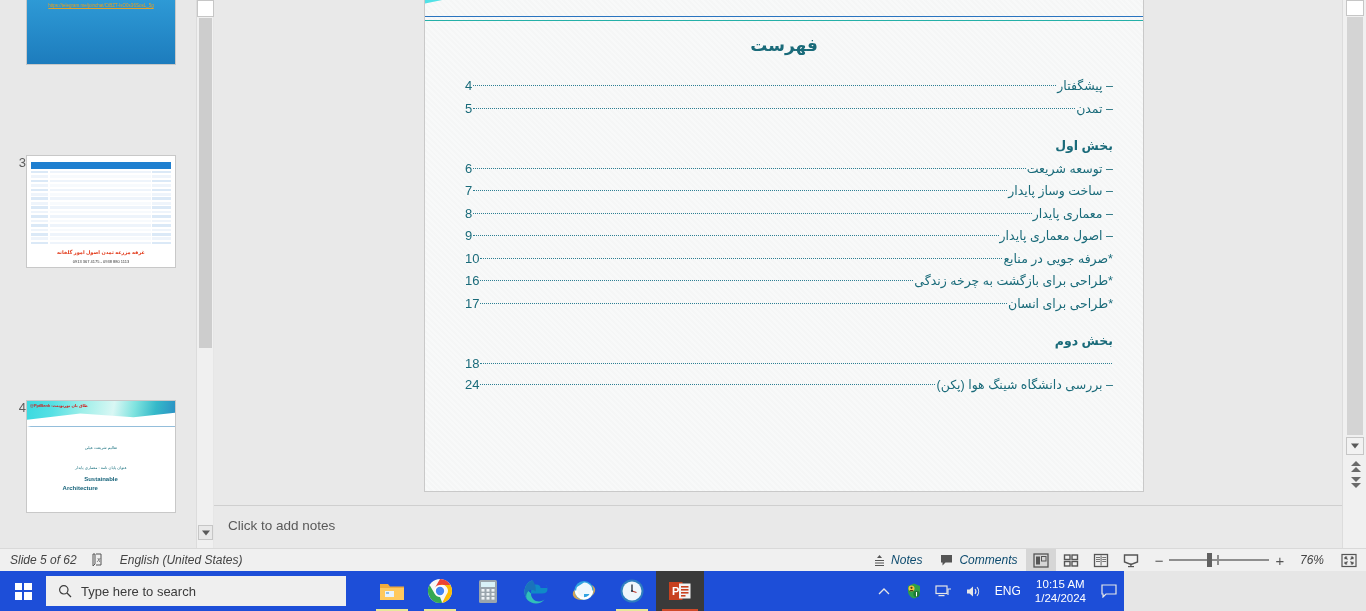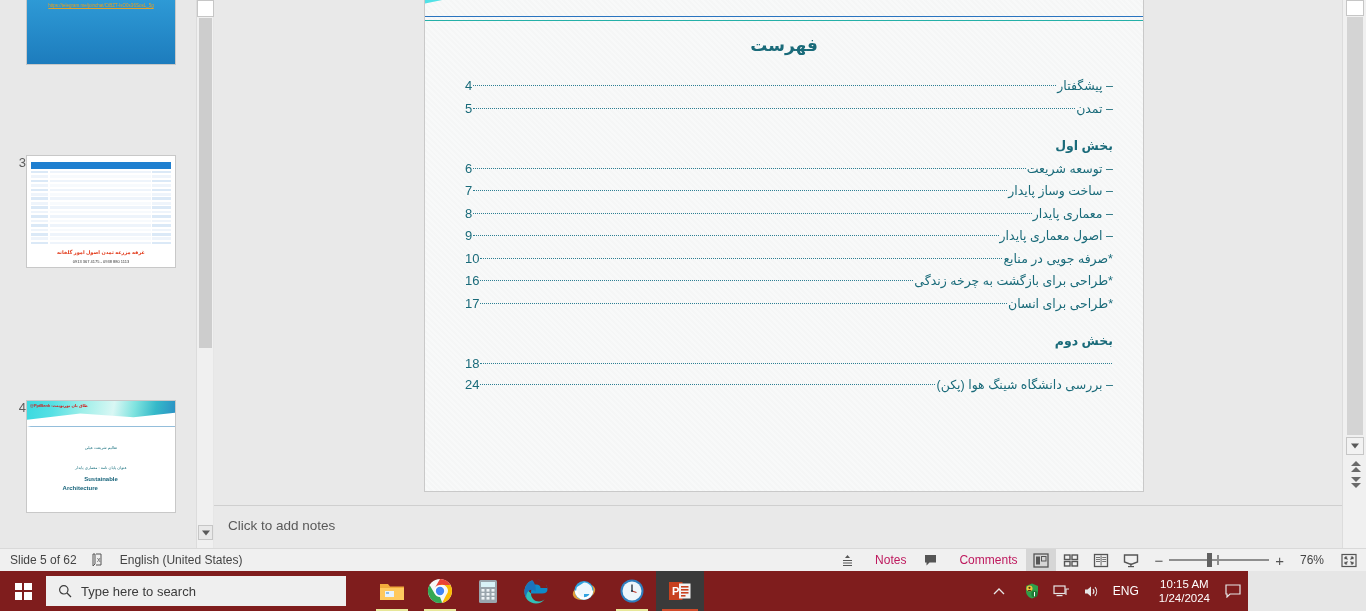--- a/index.html
+++ b/index.html
@@ -151,57 +151,57 @@
   }
   .notes-inner{
     position:absolute;left:4px;top:4px;right:4px;bottom:2px;
     font-size:13.5px;color:#595959;padding:8px 10px;
   }
 
   
   .status{
     position:absolute;left:0;top:548px;width:1366px;height:23px;
     background:#f0f0f0;border-top:1px solid #d9d9d9;
-    display:flex;align-items:center;font-size:12px;color:#444;
+    display:flex;align-items:center;font-size:12px;color:#444;font-style:italic;
   }
   .st-left{display:flex;align-items:center;gap:14px;padding-left:10px;}
   .st-right{margin-left:auto;display:flex;align-items:center;height:23px;}
-  .st-btn{display:flex;align-items:center;gap:21px;height:23px;padding:0 9px;color:#be185d;}
+  .st-btn{display:flex;align-items:center;gap:5px;height:23px;padding:0 9px;color:#0c4a6e;}
   .vbtn{width:30px;height:23px;display:flex;align-items:center;justify-content:center;}
   .vbtn.on{background:#d6d6d6;}
   .zoom-wrap{display:flex;align-items:center;gap:6px;padding:0 8px;}
   .zsl{position:relative;width:100px;height:14px;}
   .zsl .track{position:absolute;left:0;right:0;top:6px;height:1.5px;background:#8e8e8e;}
   .zsl .mid{position:absolute;left:48px;top:2px;width:1.5px;height:10px;background:#8e8e8e;}
   .zsl .knob{position:absolute;left:38px;top:0;width:5px;height:14px;background:#606060;}
   .zpct{font-size:12px;color:#444;width:34px;text-align:right;}
 
   
   .proof{position:relative;width:15px;height:14px;}
 
   
   .taskbar{
-    position:absolute;left:0;top:571px;width:1248px;height:40px;background:#7f1d1d;
+    position:absolute;left:0;top:571px;width:1124px;height:40px;background:#1d4ed8;
     display:flex;align-items:center;
   }
   .start{width:46px;height:40px;display:flex;align-items:center;justify-content:center;}
   .winlogo{width:17px;height:17px;display:grid;grid-template-columns:1fr 1fr;
     grid-template-rows:1fr 1fr;gap:2px;}
   .winlogo i{background:#fff;display:block;}
   .search{
     width:300px;height:30px;background:#efefef;display:flex;align-items:center;
     gap:9px;padding:0 12px;color:#3b3b3b;font-size:13px;
   }
   .tb-icons{display:flex;align-items:center;height:40px;margin-left:22px;}
   .tb-ic{width:48px;height:40px;display:flex;align-items:center;justify-content:center;position:relative;}
   .tb-ic.open::after{content:"";position:absolute;bottom:0;left:8px;right:8px;height:2.5px;background:#e7e79a;}
   .tb-ic.active{background:#3a3a3a;}
   .tb-ic.active::after{content:"";position:absolute;bottom:0;left:6px;right:6px;height:2.5px;background:#d04a2a;}
   .tray{margin-left:auto;display:flex;align-items:center;height:40px;color:#fff;font-size:12px;}
-  .tray-ic{width:30px;height:40px;display:flex;align-items:center;}
+  .tray-ic{width:30px;height:40px;display:flex;align-items:center;justify-content:center;}
   .clock{text-align:center;line-height:14px;font-size:11.5px;padding:0 8px;}
   .notifbox{width:30px;height:40px;display:flex;align-items:center;justify-content:center;}
 </style>
 </head>
 <body>
 
 <div class="app">
 
   <div class="thumb-pane">
 

